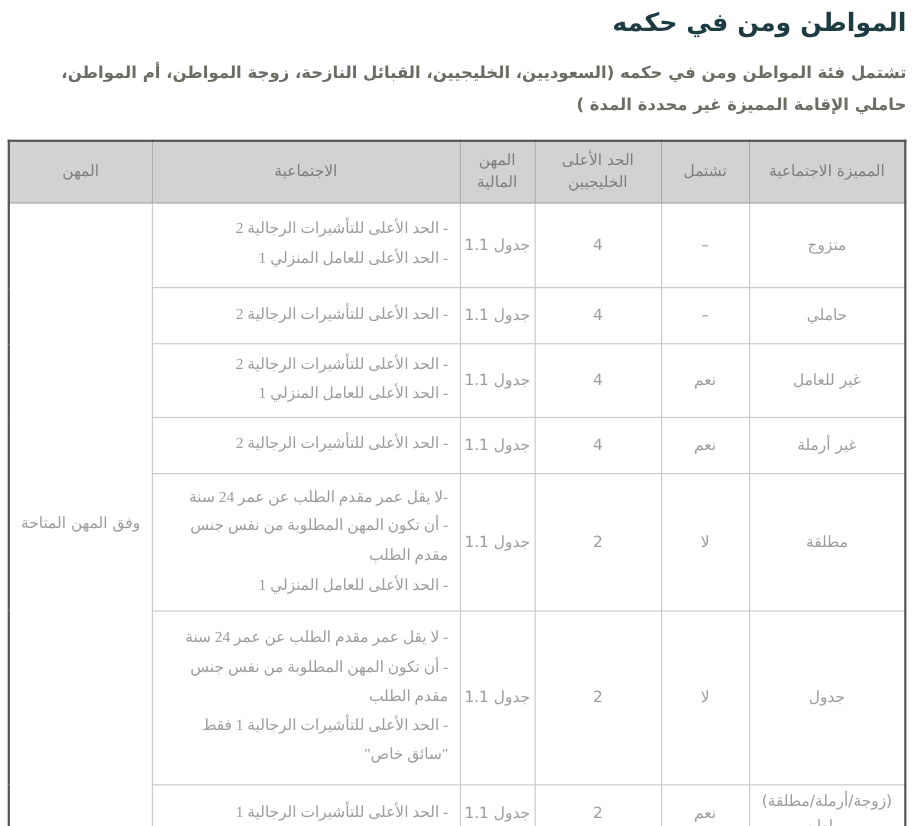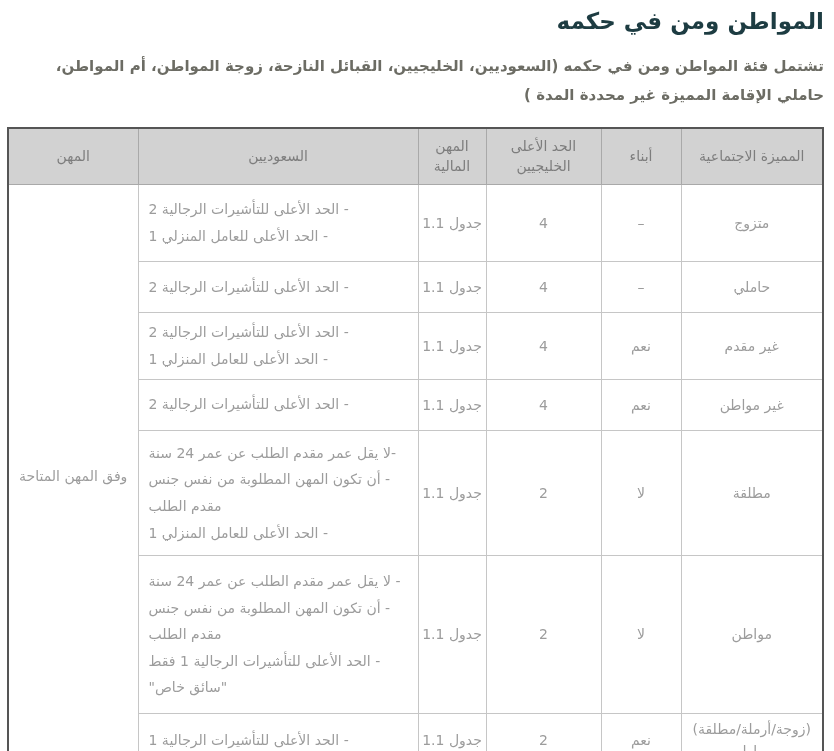--- a/index.html
+++ b/index.html
@@ -52,24 +52,25 @@
   }
   thead th {
     background: #d2d2d2;
     color: #7d7d7d;
     font-weight: normal;
     border-color: #a9a9a9;
     height: 57px;
     line-height: 1.45;
   }
   td.req {
-    text-align: left;
+    text-align: right;
     white-space: pre-line;
     padding: 6px 10px;
     line-height: 1.9;
+    font-family: Liberation Serif, serif;
   }
   td.pre { white-space: pre-line; text-align: center; }
   td.fin { padding: 14px 2px; }
   tr.h77  { height: 77px; }
   tr.h46  { height: 46px; }
   tr.h54  { height: 54px; }
   tr.h48  { height: 48px; }
   tr.h125 { height: 125px; }
   tr.h158 { height: 158px; }
 </style>
@@ -87,24 +88,24 @@
       <col class="c-status">
       <col class="c-children">
       <col class="c-visas">
       <col class="c-financial">
       <col class="c-requirements">
       <col class="c-professions">
     </colgroup>
     <thead>
       <tr>
         <th>المميزة الاجتماعية</th>
-        <th>أبناء</th>
+        <th>تشتمل</th>
         <th>الحد الأعلى الخليجيين</th>
         <th>المهن المالية</th>
-        <th>السعوديين</th>
+        <th>الاجتماعية</th>
         <th>المهن</th>
       </tr>
     </thead>
     <tbody>
       <tr class="h77">
         <td class="pre">متزوج</td>
         <td>–</td>
         <td>4</td>
         <td class="fin">جدول 1.1</td>
         <td class="req">- الحد الأعلى للتأشيرات الرجالية 2
@@ -112,45 +113,45 @@
         <td rowspan="7" class="pre">وفق المهن المتاحة</td>
       </tr>
       <tr class="h46">
         <td class="pre">حاملي</td>
         <td>–</td>
         <td>4</td>
         <td class="fin">جدول 1.1</td>
         <td class="req">- الحد الأعلى للتأشيرات الرجالية 2</td>
       </tr>
       <tr class="h54">
-        <td class="pre">غير مقدم</td>
+        <td class="pre">غير للعامل</td>
         <td>نعم</td>
         <td>4</td>
         <td class="fin">جدول 1.1</td>
         <td class="req">- الحد الأعلى للتأشيرات الرجالية 2
 - الحد الأعلى للعامل المنزلي 1</td>
       </tr>
       <tr class="h48">
-        <td class="pre">غير مواطن</td>
+        <td class="pre">غير أرملة</td>
         <td>نعم</td>
         <td>4</td>
         <td class="fin">جدول 1.1</td>
         <td class="req">- الحد الأعلى للتأشيرات الرجالية 2</td>
       </tr>
       <tr class="h125">
         <td class="pre">مطلقة</td>
         <td>لا</td>
         <td>2</td>
         <td class="fin">جدول 1.1</td>
         <td class="req">-لا يقل عمر مقدم الطلب عن عمر 24 سنة
 - أن تكون المهن المطلوبة من نفس جنس مقدم الطلب
 - الحد الأعلى للعامل المنزلي 1</td>
       </tr>
       <tr class="h158">
-        <td class="pre">مواطن</td>
+        <td class="pre">جدول</td>
         <td>لا</td>
         <td>2</td>
         <td class="fin">جدول 1.1</td>
         <td class="req">- لا يقل عمر مقدم الطلب عن عمر 24 سنة
 - أن تكون المهن المطلوبة من نفس جنس مقدم الطلب
 - الحد الأعلى للتأشيرات الرجالية 1 فقط
 "سائق خاص"</td>
       </tr>
       <tr class="h48">
         <td class="pre">(زوجة/أرملة/مطلقة)

